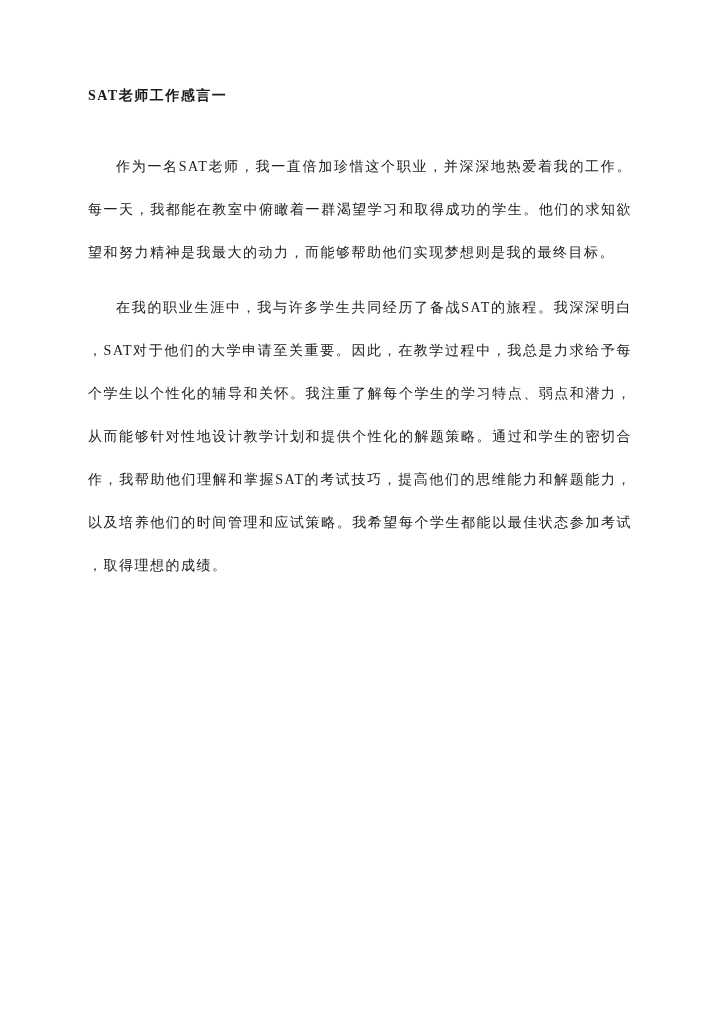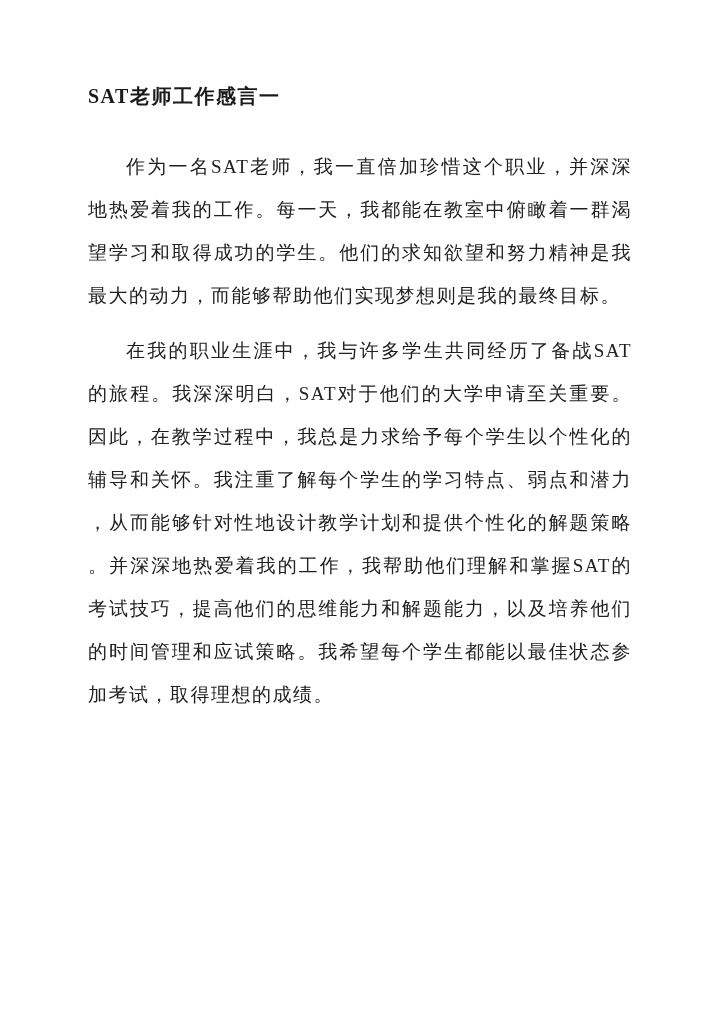--- a/index.html
+++ b/index.html
@@ -13,42 +13,42 @@
     height: 1017px;
     margin: 0 auto;
     background: #ffffff;
     box-sizing: border-box;
     padding: 80px 88px 0 88px;
     overflow: hidden;
     font-family: "Liberation Serif", "DejaVu Serif", serif;
     color: #1f1f1f;
   }
   .doc-title {
-    font-size: 20px;
+    font-size: 14px;
     font-weight: bold;
     letter-spacing: 1.5px;
     line-height: 32px;
     margin: 0 0 33px 0;
     color: #1a1a1a;
   }
   .doc-body p {
-    font-size: 19px;
+    font-size: 14px;
     line-height: 43px;
     letter-spacing: 1.5px;
     margin: 0 0 12px 0;
     text-indent: 2em;
     text-align: justify;
     text-justify: inter-character;
     word-break: break-all;
     line-break: anywhere;
     color: #212121;
   }
 </style>
 </head>
 <body>
 
 <div class="page">
   <h1 class="doc-title">SAT老师工作感言一</h1>
   <div class="doc-body">
       <p>作为一名SAT老师，我一直倍加珍惜这个职业，并深深地热爱着我的工作。每一天，我都能在教室中俯瞰着一群渴望学习和取得成功的学生。他们的求知欲望和努力精神是我最大的动力，而能够帮助他们实现梦想则是我的最终目标。</p>
-      <p>在我的职业生涯中，我与许多学生共同经历了备战SAT的旅程。我深深明白，SAT对于他们的大学申请至关重要。因此，在教学过程中，我总是力求给予每个学生以个性化的辅导和关怀。我注重了解每个学生的学习特点、弱点和潜力，从而能够针对性地设计教学计划和提供个性化的解题策略。并深深地热爱着我的工作，我帮助他们理解和掌握SAT的考试技巧，提高他们的思维能力和解题能力，以及培养他们的时间管理和应试策略。我希望每个学生都能以最佳状态参加考试，取得理想的成绩。</p>
+      <p>在我的职业生涯中，我与许多学生共同经历了备战SAT的旅程。我深深明白，SAT对于他们的大学申请至关重要。因此，在教学过程中，我总是力求给予每个学生以个性化的辅导和关怀。我注重了解每个学生的学习特点、弱点和潜力，从而能够针对性地设计教学计划和提供个性化的解题策略。通过和学生的密切合作，我帮助他们理解和掌握SAT的考试技巧，提高他们的思维能力和解题能力，以及培养他们的时间管理和应试策略。我希望每个学生都能以最佳状态参加考试，取得理想的成绩。</p>
     </div>
 </div>
 
 </body></html>

